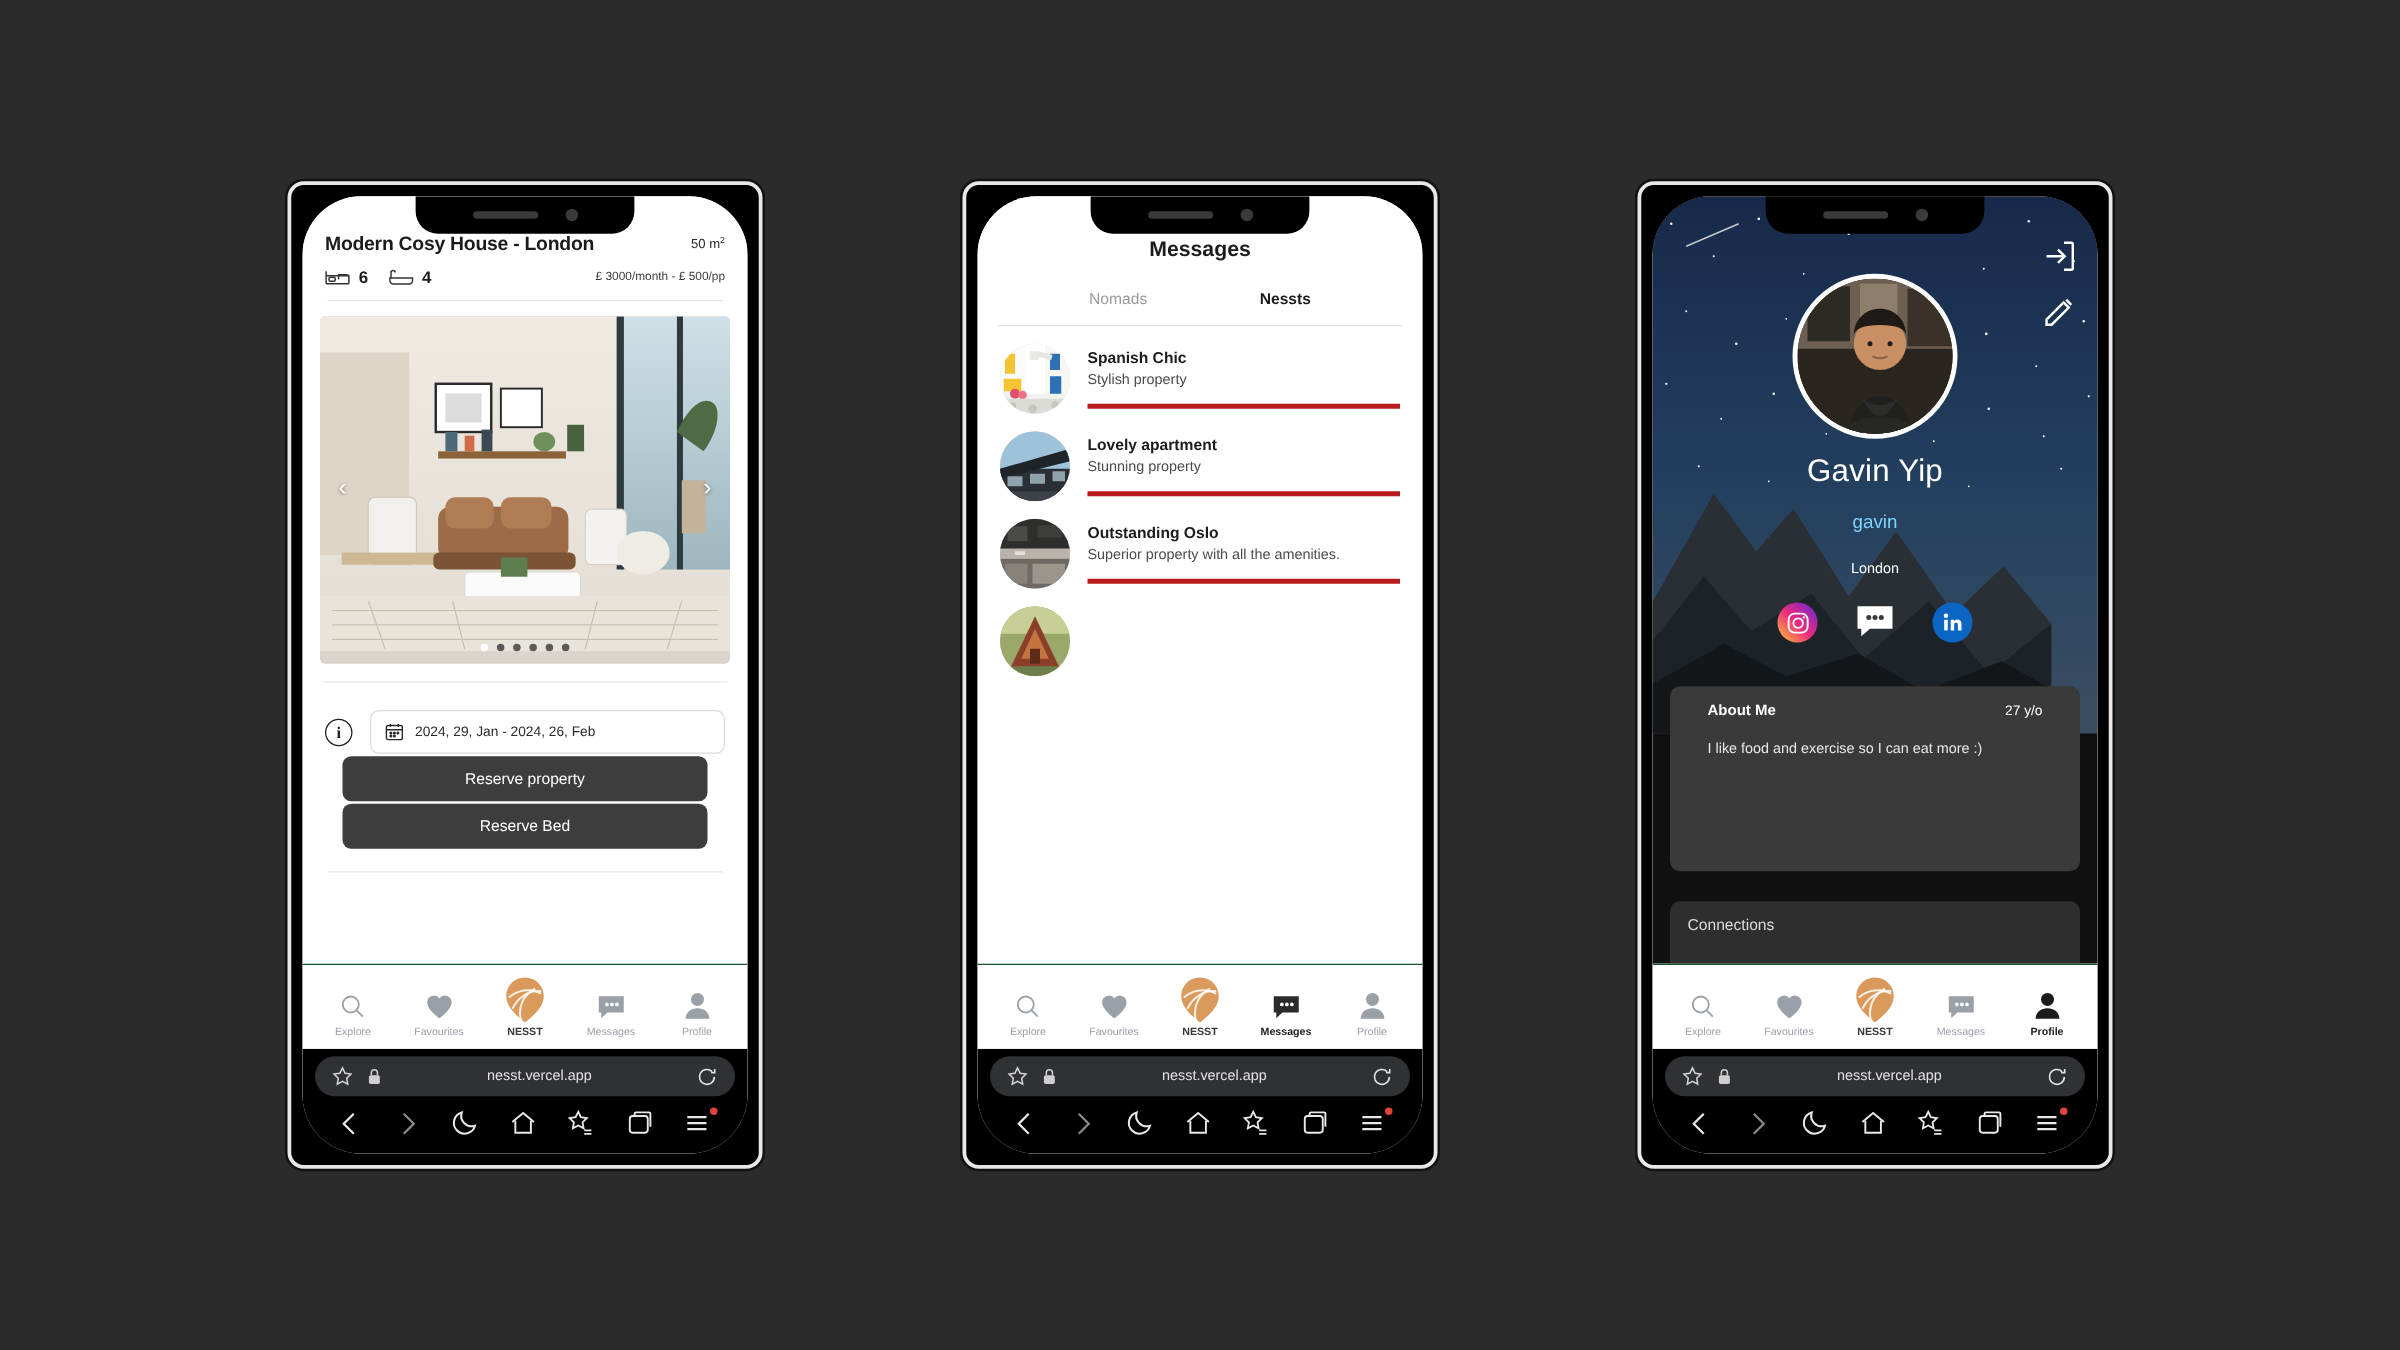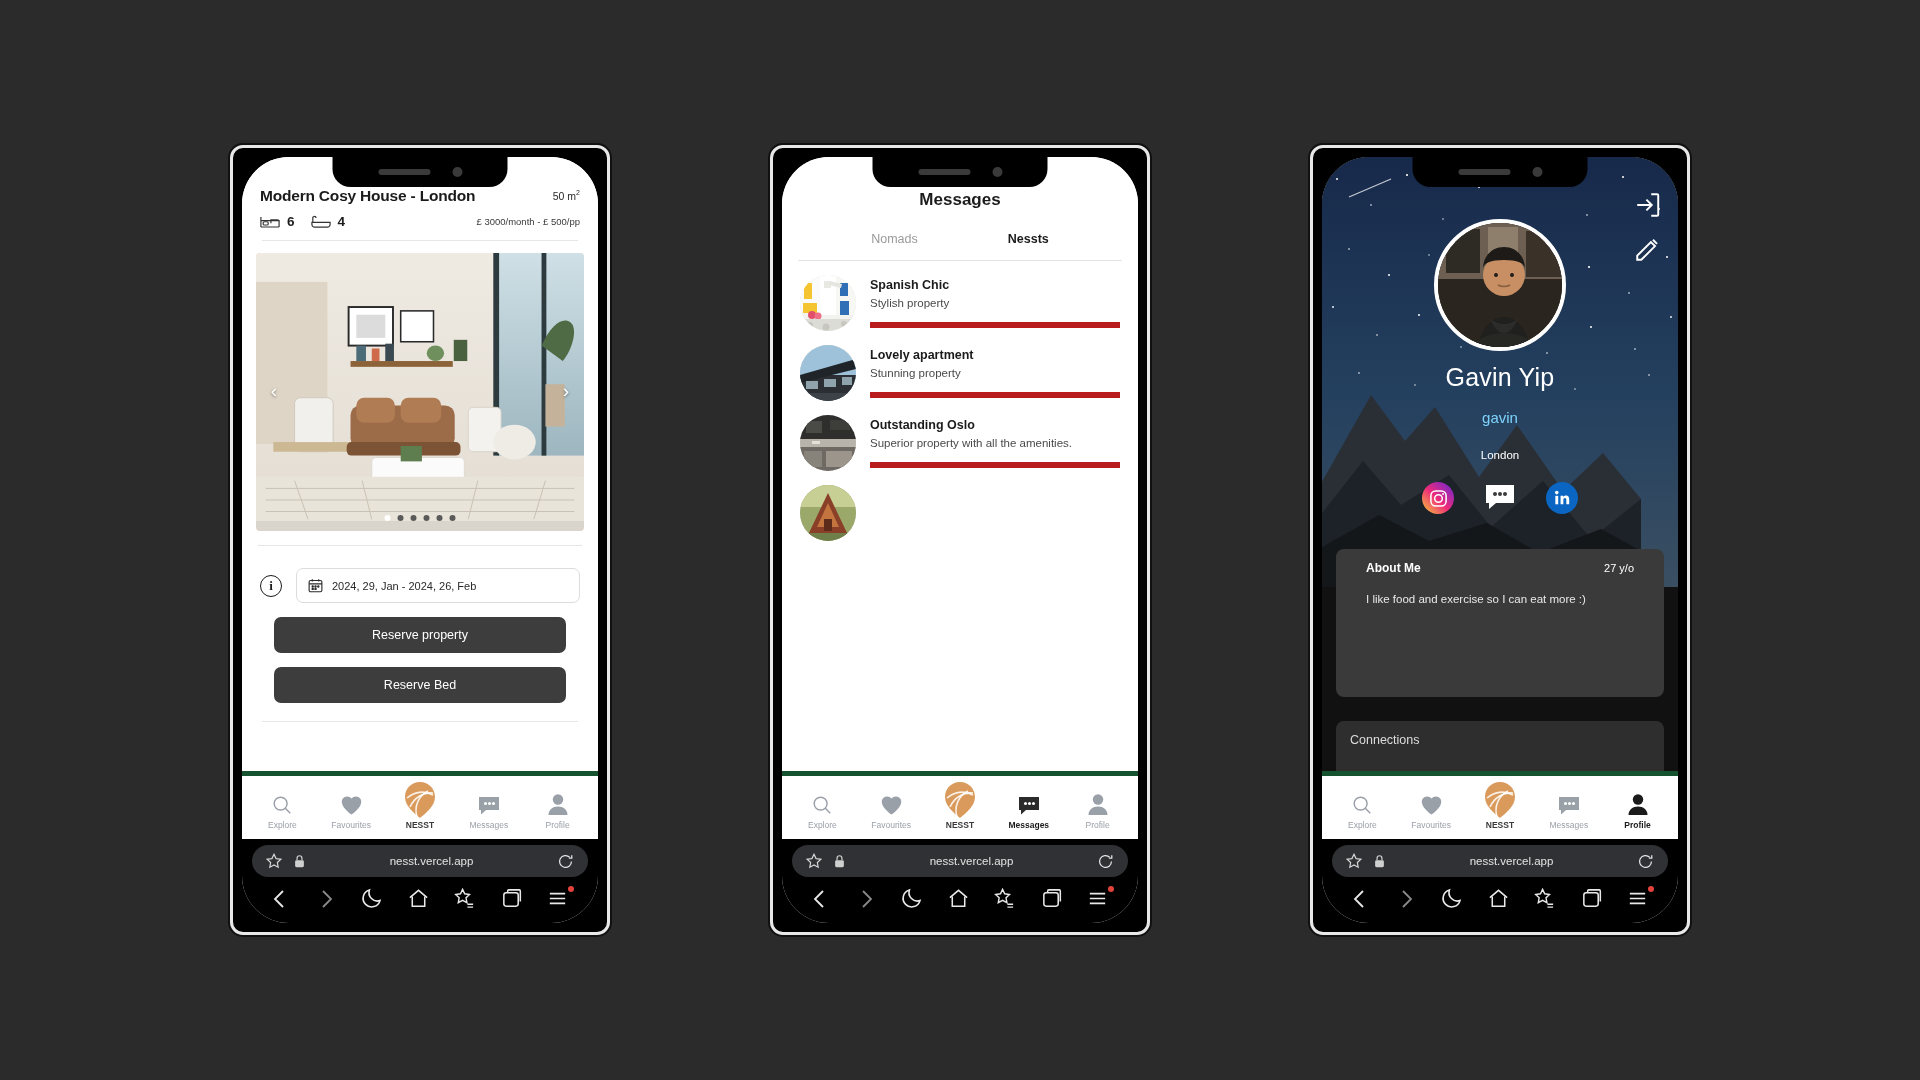--- a/index.html
+++ b/index.html
@@ -76,38 +76,38 @@
   .dot.on { background: #fff; }
 
   .date-row { display: flex; align-items: center; gap: 14px; margin-top: 22px; padding: 0 4px; }
   .info-ic { width: 22px; height: 22px; border: 1.7px solid #1b1b1b; border-radius: 50%; display:flex; align-items:center; justify-content:center; font-size: 13px; font-weight: 700; font-family: "Liberation Serif", serif; color:#1b1b1b; }
   .date-box {
     flex: 1; display: flex; align-items: center; gap: 9px;
     border: 1px solid #dcdcdc; border-radius: 7px; padding: 9px 11px;
     font-size: 11px; color: #2a2a2a; background: #fff;
   }
   .btn-dark {
-    display: block; width: 100%; margin-top: 14px;
+    display: block; width: 100%; margin-top: 2px;
     background: #3d3d3d; color: #fff; border: none; border-radius: 7px;
     padding: 11px 0; font-size: 12.5px; font-family: inherit; cursor: pointer;
   }
   .btn-wrap { padding: 0 18px; }
   .hr2 { height: 1px; background: #e6e6e6; margin: 18px 6px 0; }
 
   
   .p2 { background: #fff; padding: 0 16px; }
   .msg-title { text-align: center; font-size: 17px; font-weight: 700; color: #1b1b1b; padding: 33px 0 0; }
   .tabs { display: flex; justify-content: center; gap: 90px; margin-top: 22px; }
   .tab { font-size: 12.5px; color: #9a9a9a; cursor: pointer; }
   .tab.active { color: #1b1b1b; font-weight: 700; }
   .tabs-line { height: 1px; background: #e3e3e3; margin-top: 14px; }
   .msg-list { flex: 1; overflow: hidden; }
   .msg-row { display: flex; align-items: center; gap: 14px; padding: 14px 2px 0; }
   .thumb { width: 56px; height: 56px; border-radius: 50%; flex: 0 0 56px; overflow: hidden; background: #cfcfcf; }
-  .msg-txt { flex: 1; padding-bottom: 13px; border-bottom: 6px solid #b91c1c; }
+  .msg-txt { flex: 1; padding-bottom: 13px; border-bottom: 4px solid #b91c1c; }
   .msg-name { font-size: 12.5px; font-weight: 700; color: #1b1b1b; }
   .msg-sub { font-size: 11.5px; color: #4a4a4a; margin-top: 5px; }
 
   
   .p3 { background: #111; position: relative; }
   .hero { position: relative; height: 430px; overflow: hidden; }
   .hero-top-btns { position: absolute; right: 16px; top: 34px; z-index: 10; display: flex; flex-direction: column; gap: 16px; align-items: center; }
   .hero-btn { width: 28px; height: 28px; color: #fff; cursor: pointer; }
   .avatar {
     position: absolute; left: 50%; top: 62px; transform: translateX(-50%);
@@ -133,21 +133,21 @@
   .about-body { font-size: 11.5px; color: #e8e8e8; margin-top: 18px; }
   .conn {
     position: absolute; left: 14px; right: 14px; top: 552px;
     background: #2e2e2e; border-radius: 8px; padding: 12px 14px; height: 60px; margin-top: 12px;
   }
   .conn-t { font-size: 12.5px; color: #dcdcdc; }
 
   
   .nav {
     position: relative; height: 68px; background: #fff;
-    border-top: 5px solid #14532d;
+    border-top: 1px solid #14532d;
     display: flex; align-items: flex-end; justify-content: space-around;
     padding: 0 6px 9px; z-index: 20; flex: 0 0 68px;
   }
   .nav-item { display: flex; flex-direction: column; align-items: center; gap: 4px; width: 60px; cursor: pointer; }
   .nav-lbl { font-size: 8.5px; color: #9aa0a8; }
   .nav-item.active .nav-lbl { color: #1b1b1b; font-weight: 700; }
   .nav-ic { height: 26px; display: flex; align-items: flex-end; }
   .nav-center { position: relative; }
   .nav-center .logo { width: 34px; height: 40px; margin-bottom: -4px; }
   .nav-center .nav-lbl { color: #3a3a3a; font-weight: 700; font-size: 8.5px; }

